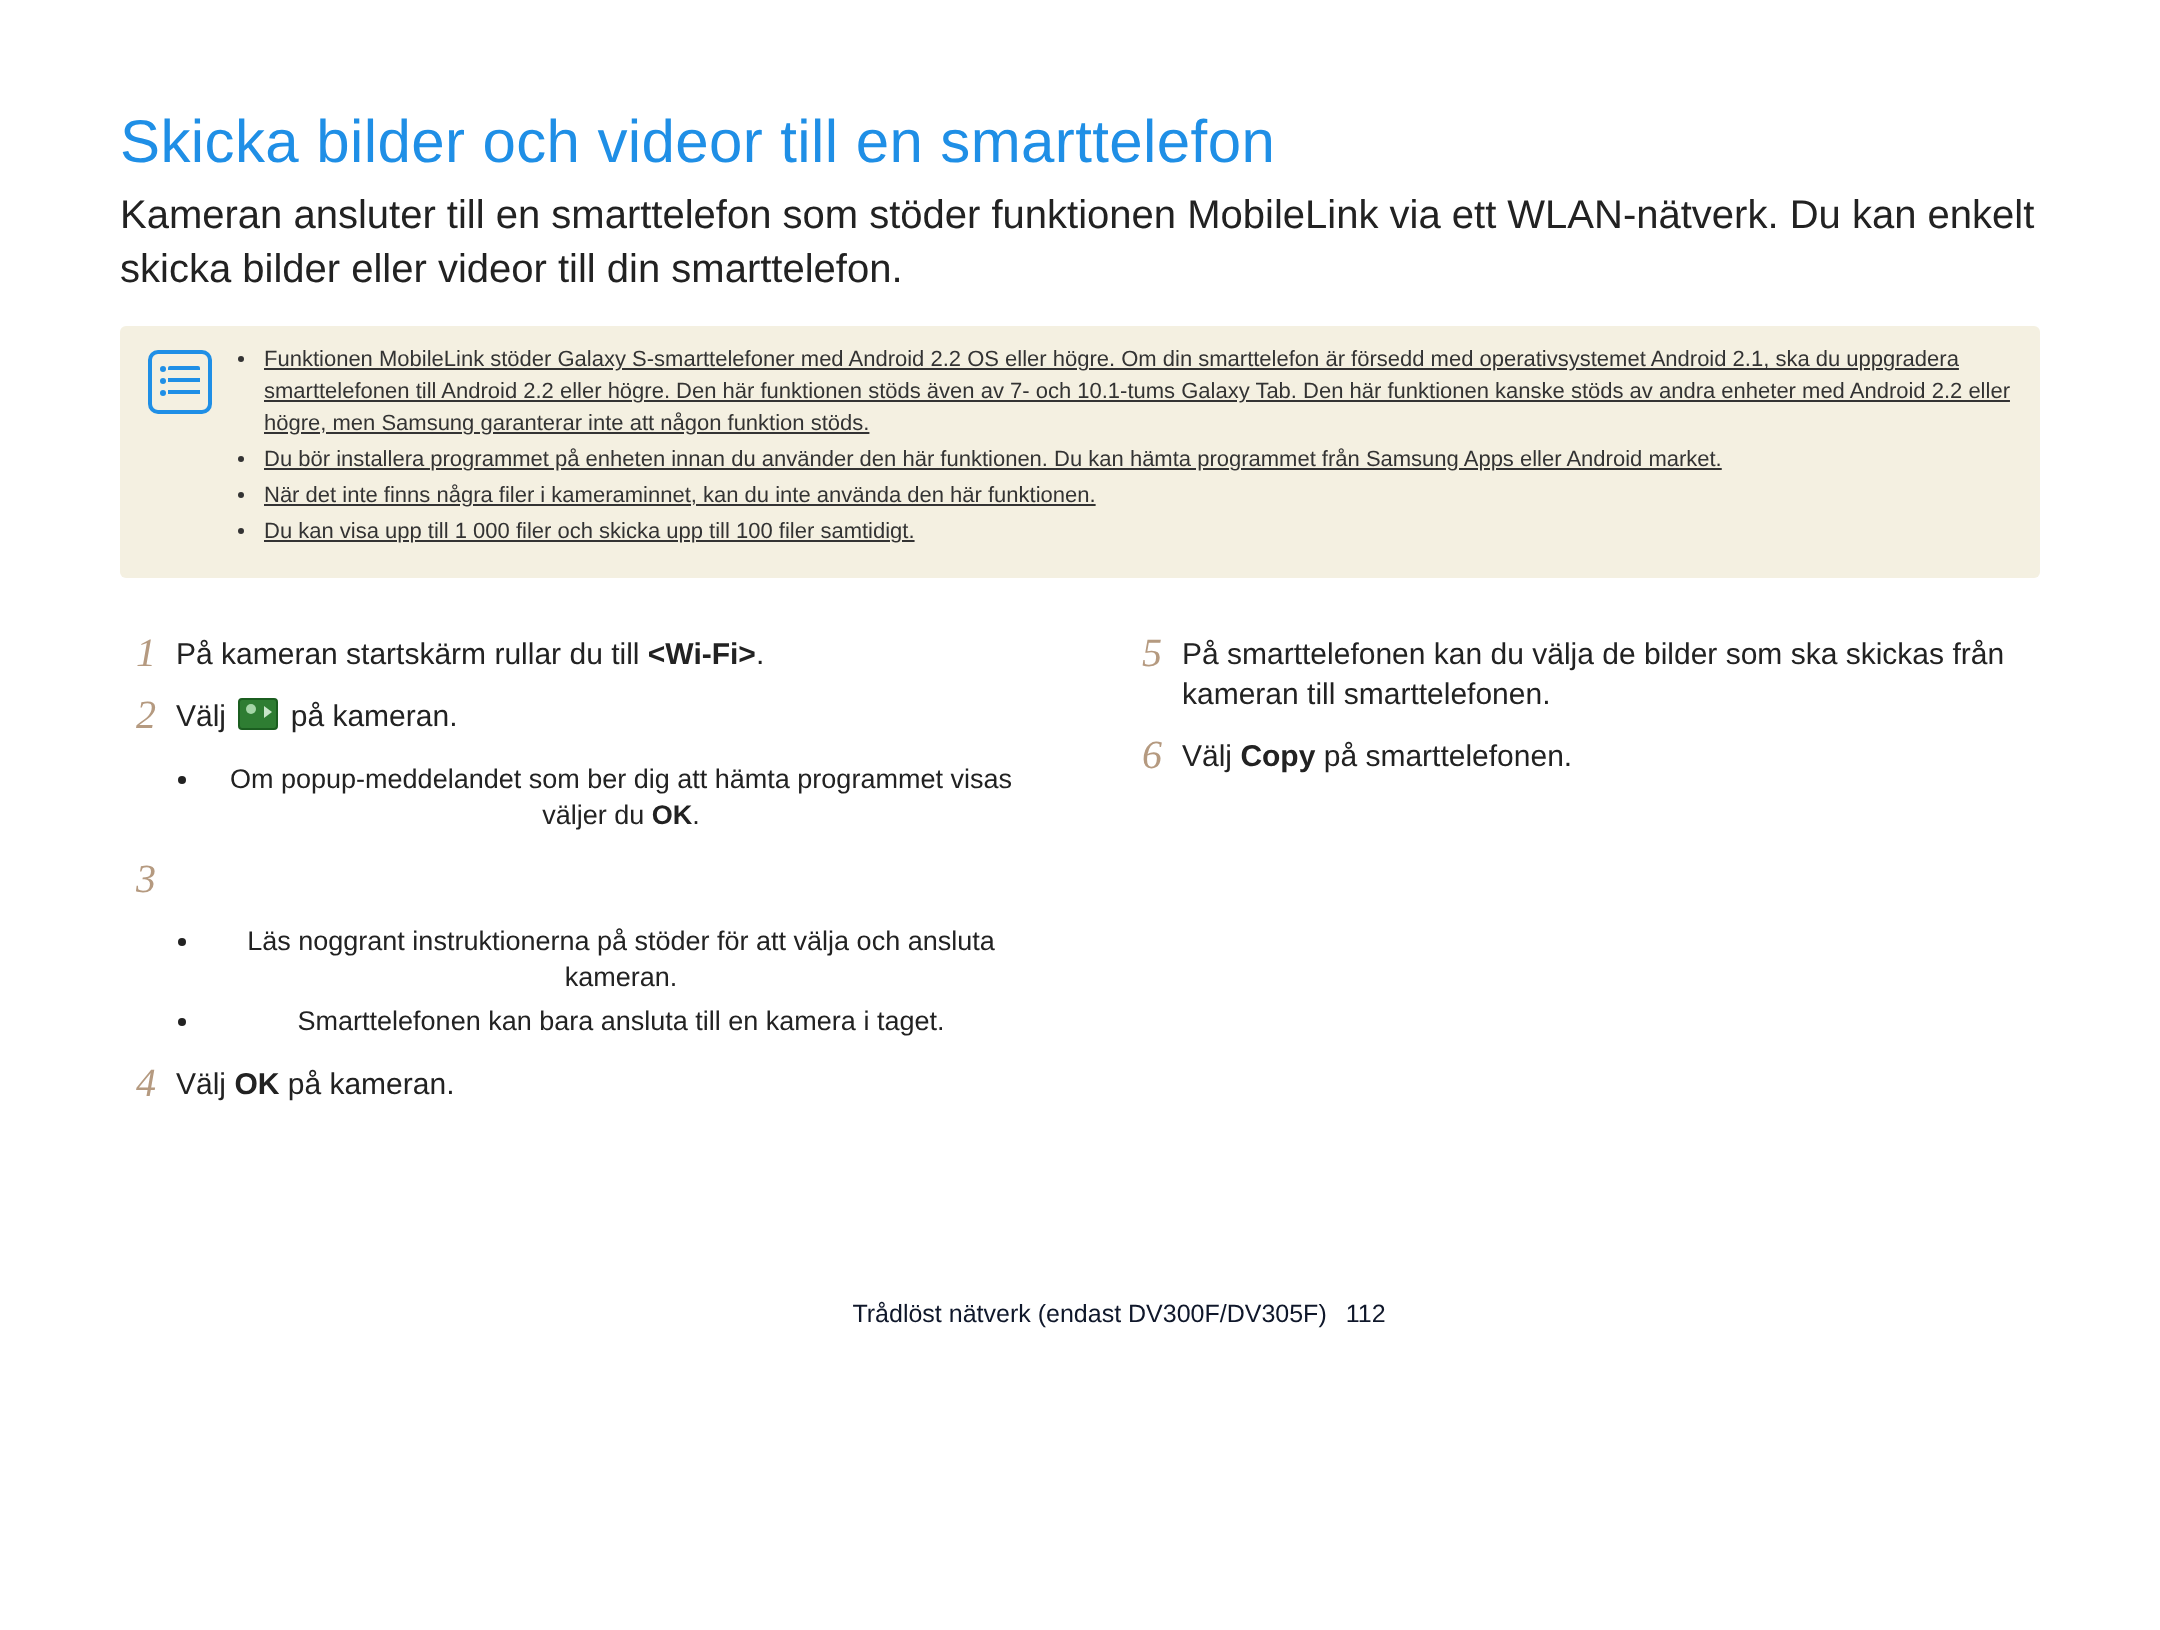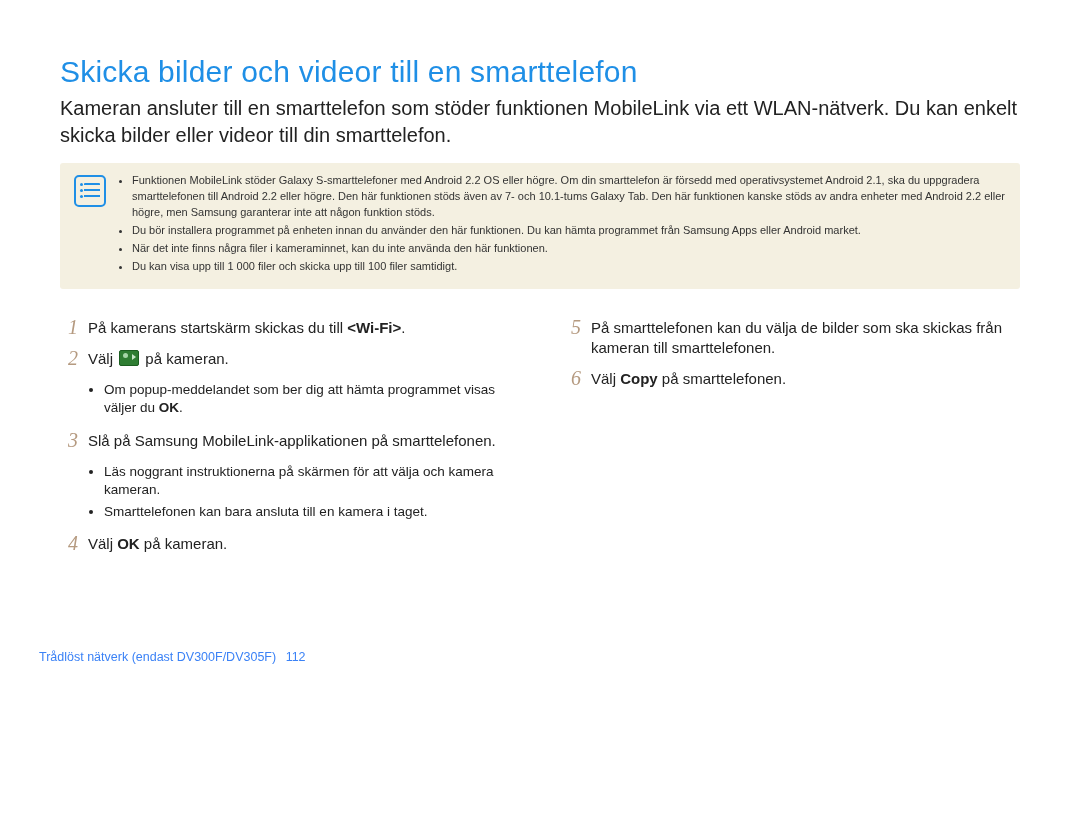--- a/index.html
+++ b/index.html
@@ -66,20 +66,21 @@
   }
   .note-icon .line2 { position:absolute; left:8px; right:4px; top:12px; border-top:2px solid #1f8fe6; }
   .note-icon .line3 { position:absolute; left:8px; right:4px; top:18px; border-top:2px solid #1f8fe6; }
   .note-list {
     list-style: disc;
     margin: 0;
     padding: 0 0 0 14px;
     font-size: 11px;
     line-height: 1.45;
     color: #333;
+    text-decoration: underline;
   }
   .note-list li { margin-bottom: 2px; }
 
   .columns {
     display: flex;
     gap: 46px;
   }
   .col {
     flex: 1 1 50%;
   }
@@ -103,20 +104,21 @@
     padding-top: 1px;
   }
   .step-body b { font-weight: bold; }
   .sub-list {
     list-style: disc;
     margin: 12px 0 12px 0;
     padding-left: 44px;
     font-size: 13.5px;
     line-height: 1.35;
     color: #222;
+    text-align: center;
   }
   .sub-list li { margin-bottom: 4px; }
 
   .inline-icon {
     display: inline-block;
     width: 18px;
     height: 14px;
     background: #2e7d32;
     border: 1px solid #1b5e20;
     border-radius: 2px;
@@ -139,23 +141,23 @@
     width: 0; height: 0;
     border-left: 4px solid #c8e6c9;
     border-top: 3px solid transparent;
     border-bottom: 3px solid transparent;
   }
 
   .footer {
     position: absolute;
     left: 0; right: 0;
     bottom: 28px;
-    text-align: left;
+    text-align: center;
     font-size: 12.5px;
-    color: #3b82f6;
+    color: #0f172a;
     padding-left: 39px;
   }
   .footer .pagenum { margin-left: 6px; }
 </style>
 </head>
 <body>
 
 <div class="page">
 
   <h1 class="title">Skicka bilder och videor till en smarttelefon</h1>
@@ -175,42 +177,41 @@
     </ul>
   </div>
 
   <div class="columns">
 
     <div class="col">
 
       <div class="step">
         <div class="step-num">1</div>
         <div class="step-body">
-          <span>På kamerans startskärm skickas du till </span><b>&lt;Wi-Fi&gt;</b><span>.</span>
+          <span>På kameran startskärm rullar du till </span><b>&lt;Wi-Fi&gt;</b><span>.</span>
         </div>
       </div>
 
       <div class="step">
         <div class="step-num">2</div>
         <div class="step-body">
           <span>Välj </span><span class="inline-icon"></span><span> på kameran.</span>
         </div>
       </div>
       <ul class="sub-list">
         <li>
           <span>Om popup-meddelandet som ber dig att hämta programmet visas väljer du </span><b>OK</b><span>.</span>
         </li>
       </ul>
 
       <div class="step">
         <div class="step-num">3</div>
-        <div class="step-body">Slå på Samsung MobileLink-applikationen på smarttelefonen.</div>
       </div>
       <ul class="sub-list">
-        <li>Läs noggrant instruktionerna på skärmen för att välja och kamera kameran.</li>
+        <li>Läs noggrant instruktionerna på stöder för att välja och ansluta kameran.</li>
         <li>Smarttelefonen kan bara ansluta till en kamera i taget.</li>
       </ul>
 
       <div class="step">
         <div class="step-num">4</div>
         <div class="step-body">
           <span>Välj </span><b>OK</b><span> på kameran.</span>
         </div>
       </div>
 

